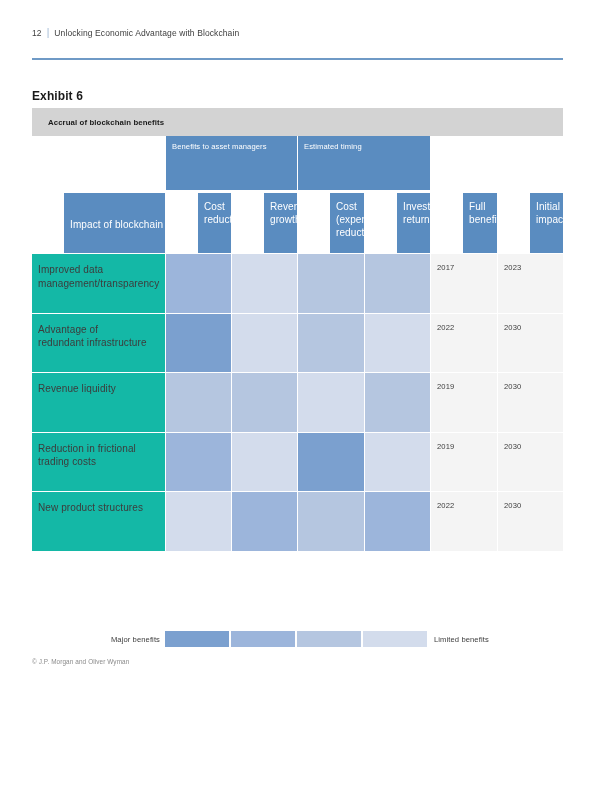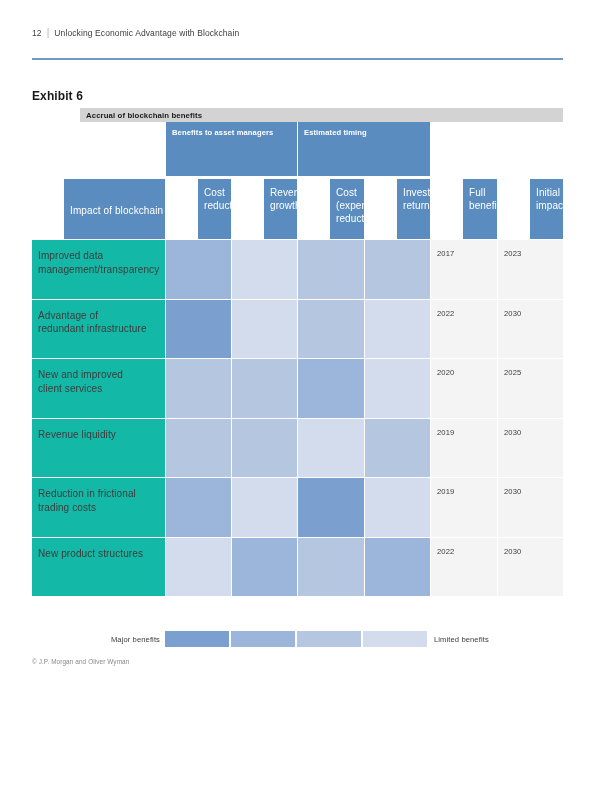--- a/index.html
+++ b/index.html
@@ -62,26 +62,25 @@
 
   .exhibit-table {
     position: absolute;
     left: 32px;
     top: 108px;
     width: 531px;
   }
 
   .table-title-bar {
     background: #d3d3d3;
-    height: 14px;
+    height: 28px;
     display: flex;
     align-items: center;
-    padding-left: 6px;
-    box-sizing: border-box;
-    margin-left: 48px;
+    padding-left: 16px;
+    box-sizing: border-box;
   }
   .table-title-bar .title-text {
     font-size: 7.8px;
     font-weight: bold;
     color: #1a1a1a;
     letter-spacing: .1px;
   }
 
   
   .grid-row {
@@ -89,21 +88,20 @@
     grid-template-columns: 133px 66px 66px 67px 66px 67px 66px;
     width: 531px;
   }
 
   
   .group-header-row {
     height: 54px;
   }
   .group-header-row > div {
     box-sizing: border-box;
-    font-weight: bold;
   }
   .gh-blank {
     background: #ffffff;
   }
   .gh-cell {
     background: #5a8cc0;
     color: #ffffff;
     font-size: 7.6px;
     padding: 6px 0 0 6px;
     border-left: 1.5px solid #ffffff;
@@ -275,32 +273,20 @@
         <div class="dr-label">
           <div>Advantage of</div>
           <div>redundant infrastructure</div>
         </div>
         <div class="dr-swatch" style="background: rgb(123, 160, 207);"></div>
         <div class="dr-swatch" style="background: rgb(211, 220, 236);"></div>
         <div class="dr-swatch" style="background: rgb(181, 198, 224);"></div>
         <div class="dr-swatch" style="background: rgb(211, 220, 236);"></div>
         <div class="dr-timing">2022</div>
         <div class="dr-timing">2030</div>
-      </div>
-      <div class="grid-row data-row">
-        <div class="dr-label">
-          <div>New and improved</div>
-          <div>client services</div>
-        </div>
-        <div class="dr-swatch" style="background: rgb(181, 198, 224);"></div>
-        <div class="dr-swatch" style="background: rgb(181, 198, 224);"></div>
-        <div class="dr-swatch" style="background: rgb(156, 181, 219);"></div>
-        <div class="dr-swatch" style="background: rgb(211, 220, 236);"></div>
-        <div class="dr-timing">2020</div>
-        <div class="dr-timing">2025</div>
       </div>
       <div class="grid-row data-row">
         <div class="dr-label">
           <div>Revenue liquidity</div>
         </div>
         <div class="dr-swatch" style="background: rgb(181, 198, 224);"></div>
         <div class="dr-swatch" style="background: rgb(181, 198, 224);"></div>
         <div class="dr-swatch" style="background: rgb(211, 220, 236);"></div>
         <div class="dr-swatch" style="background: rgb(181, 198, 224);"></div>
         <div class="dr-timing">2019</div>

